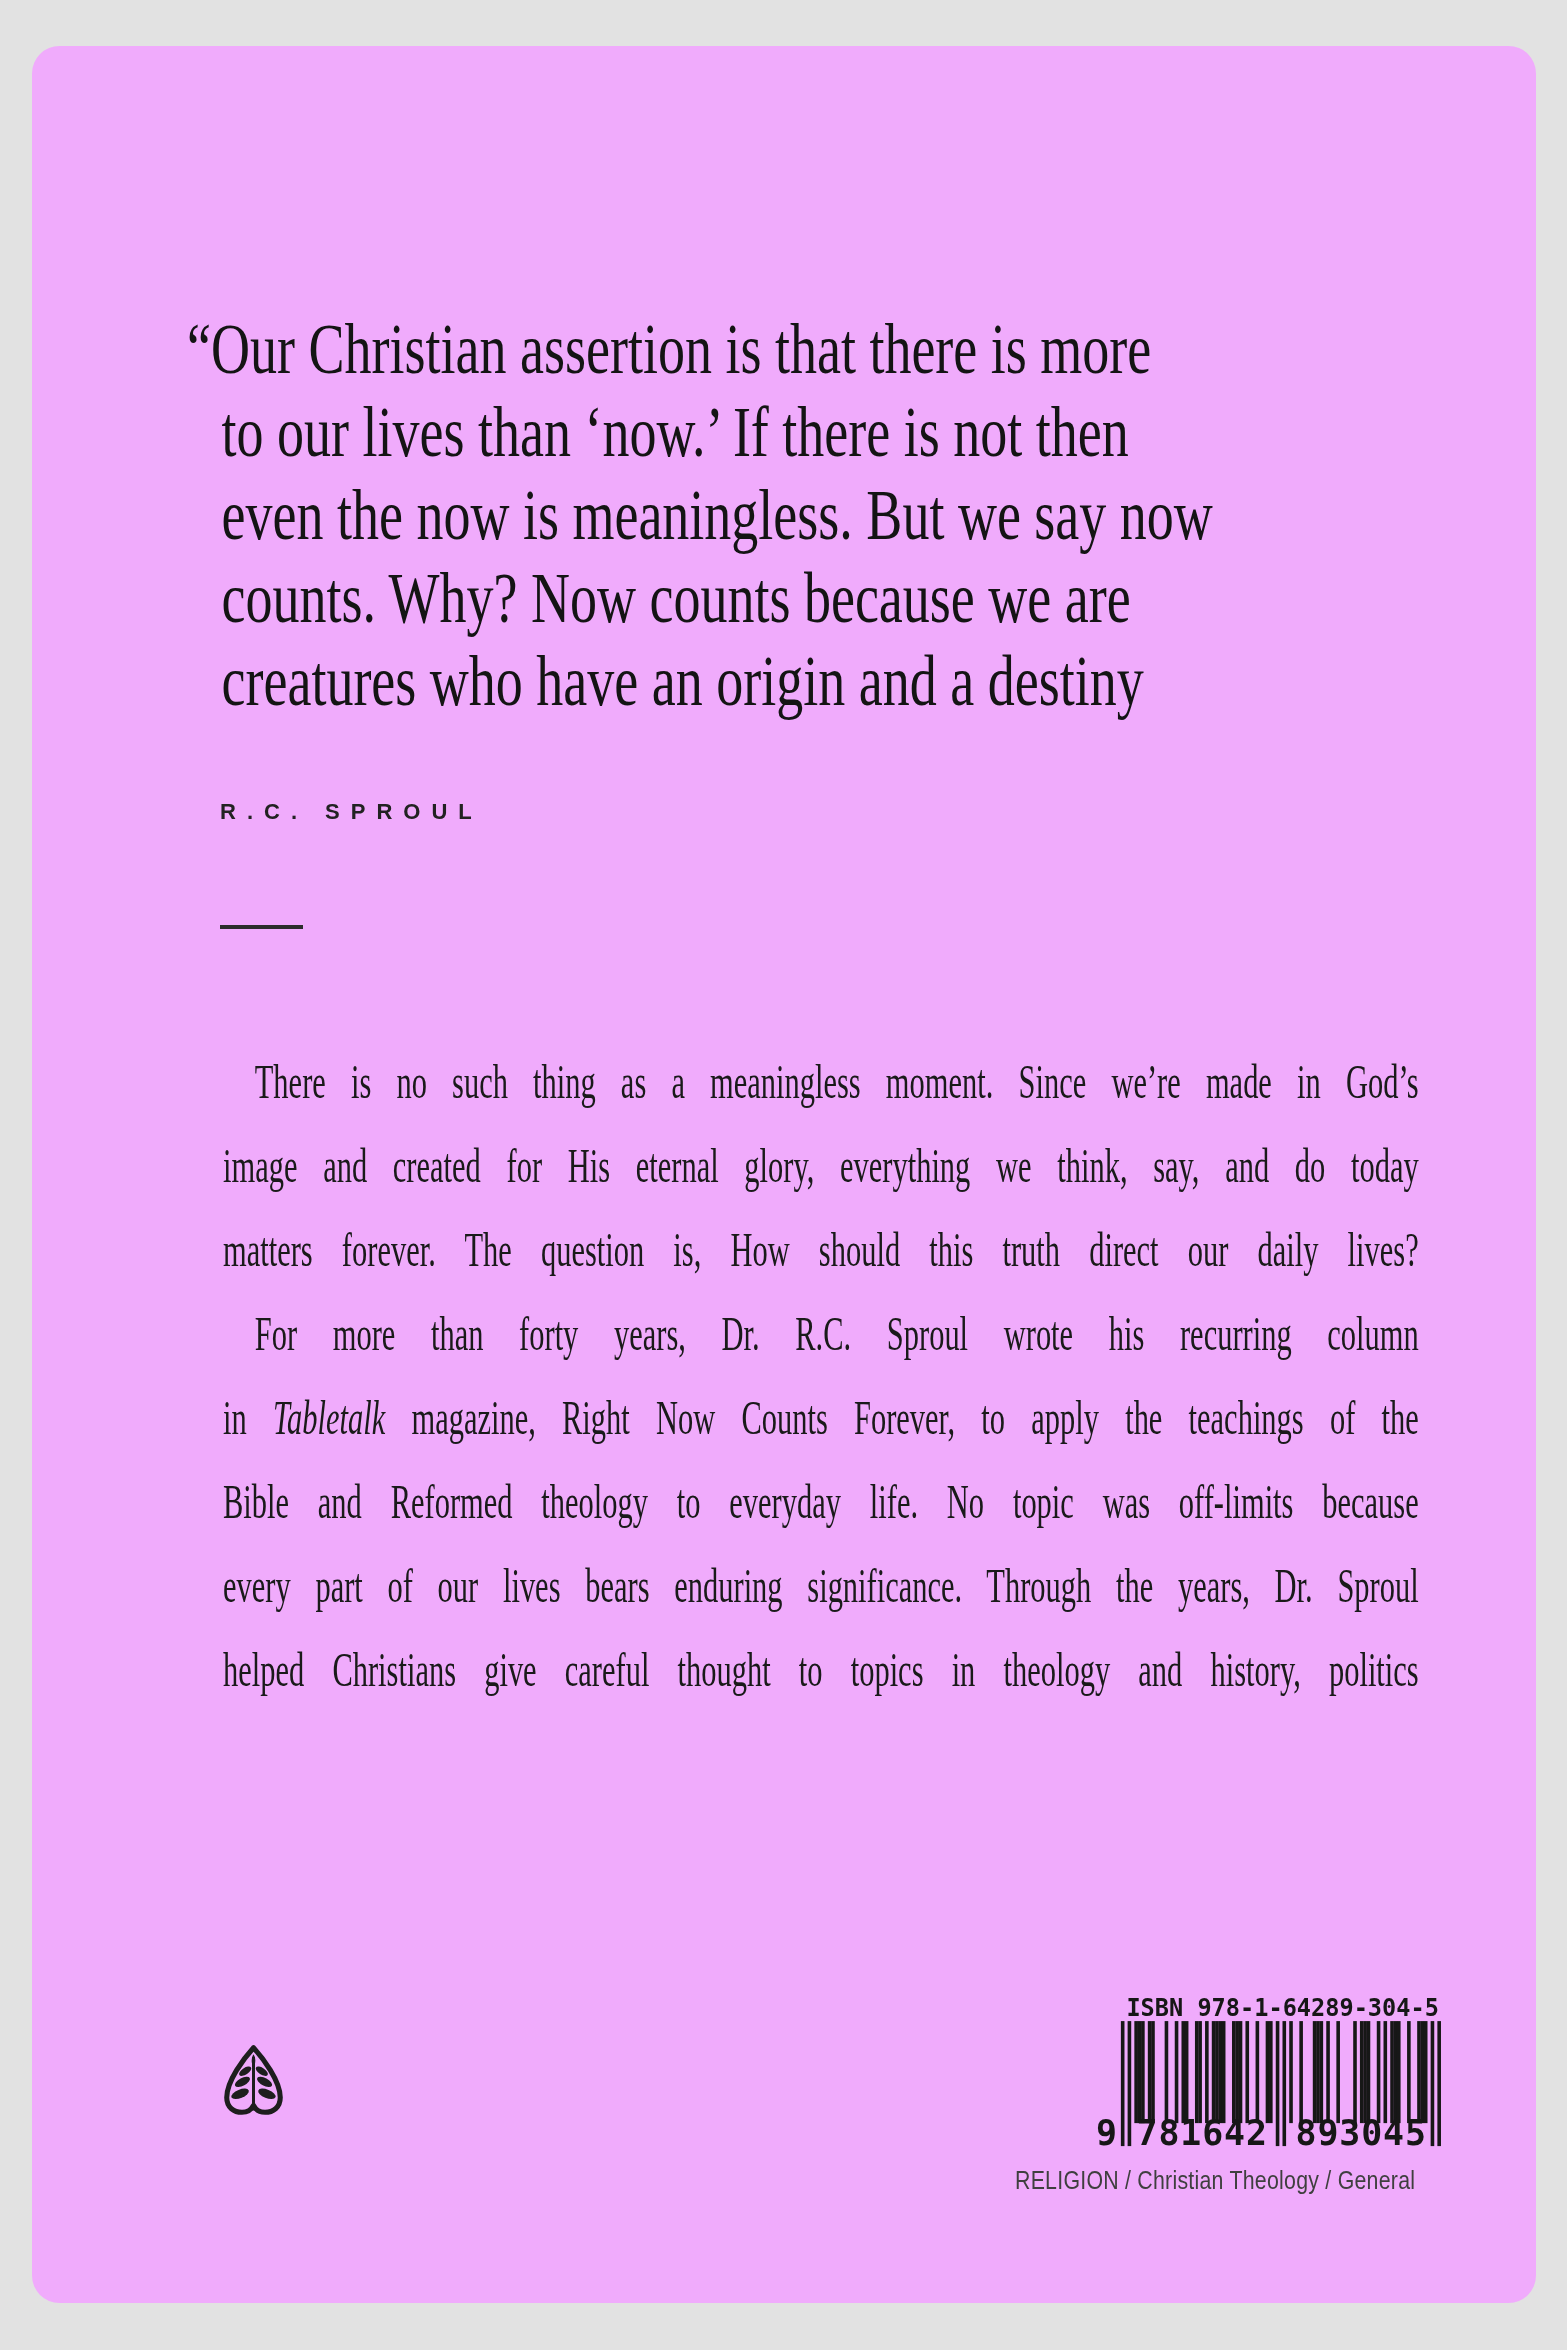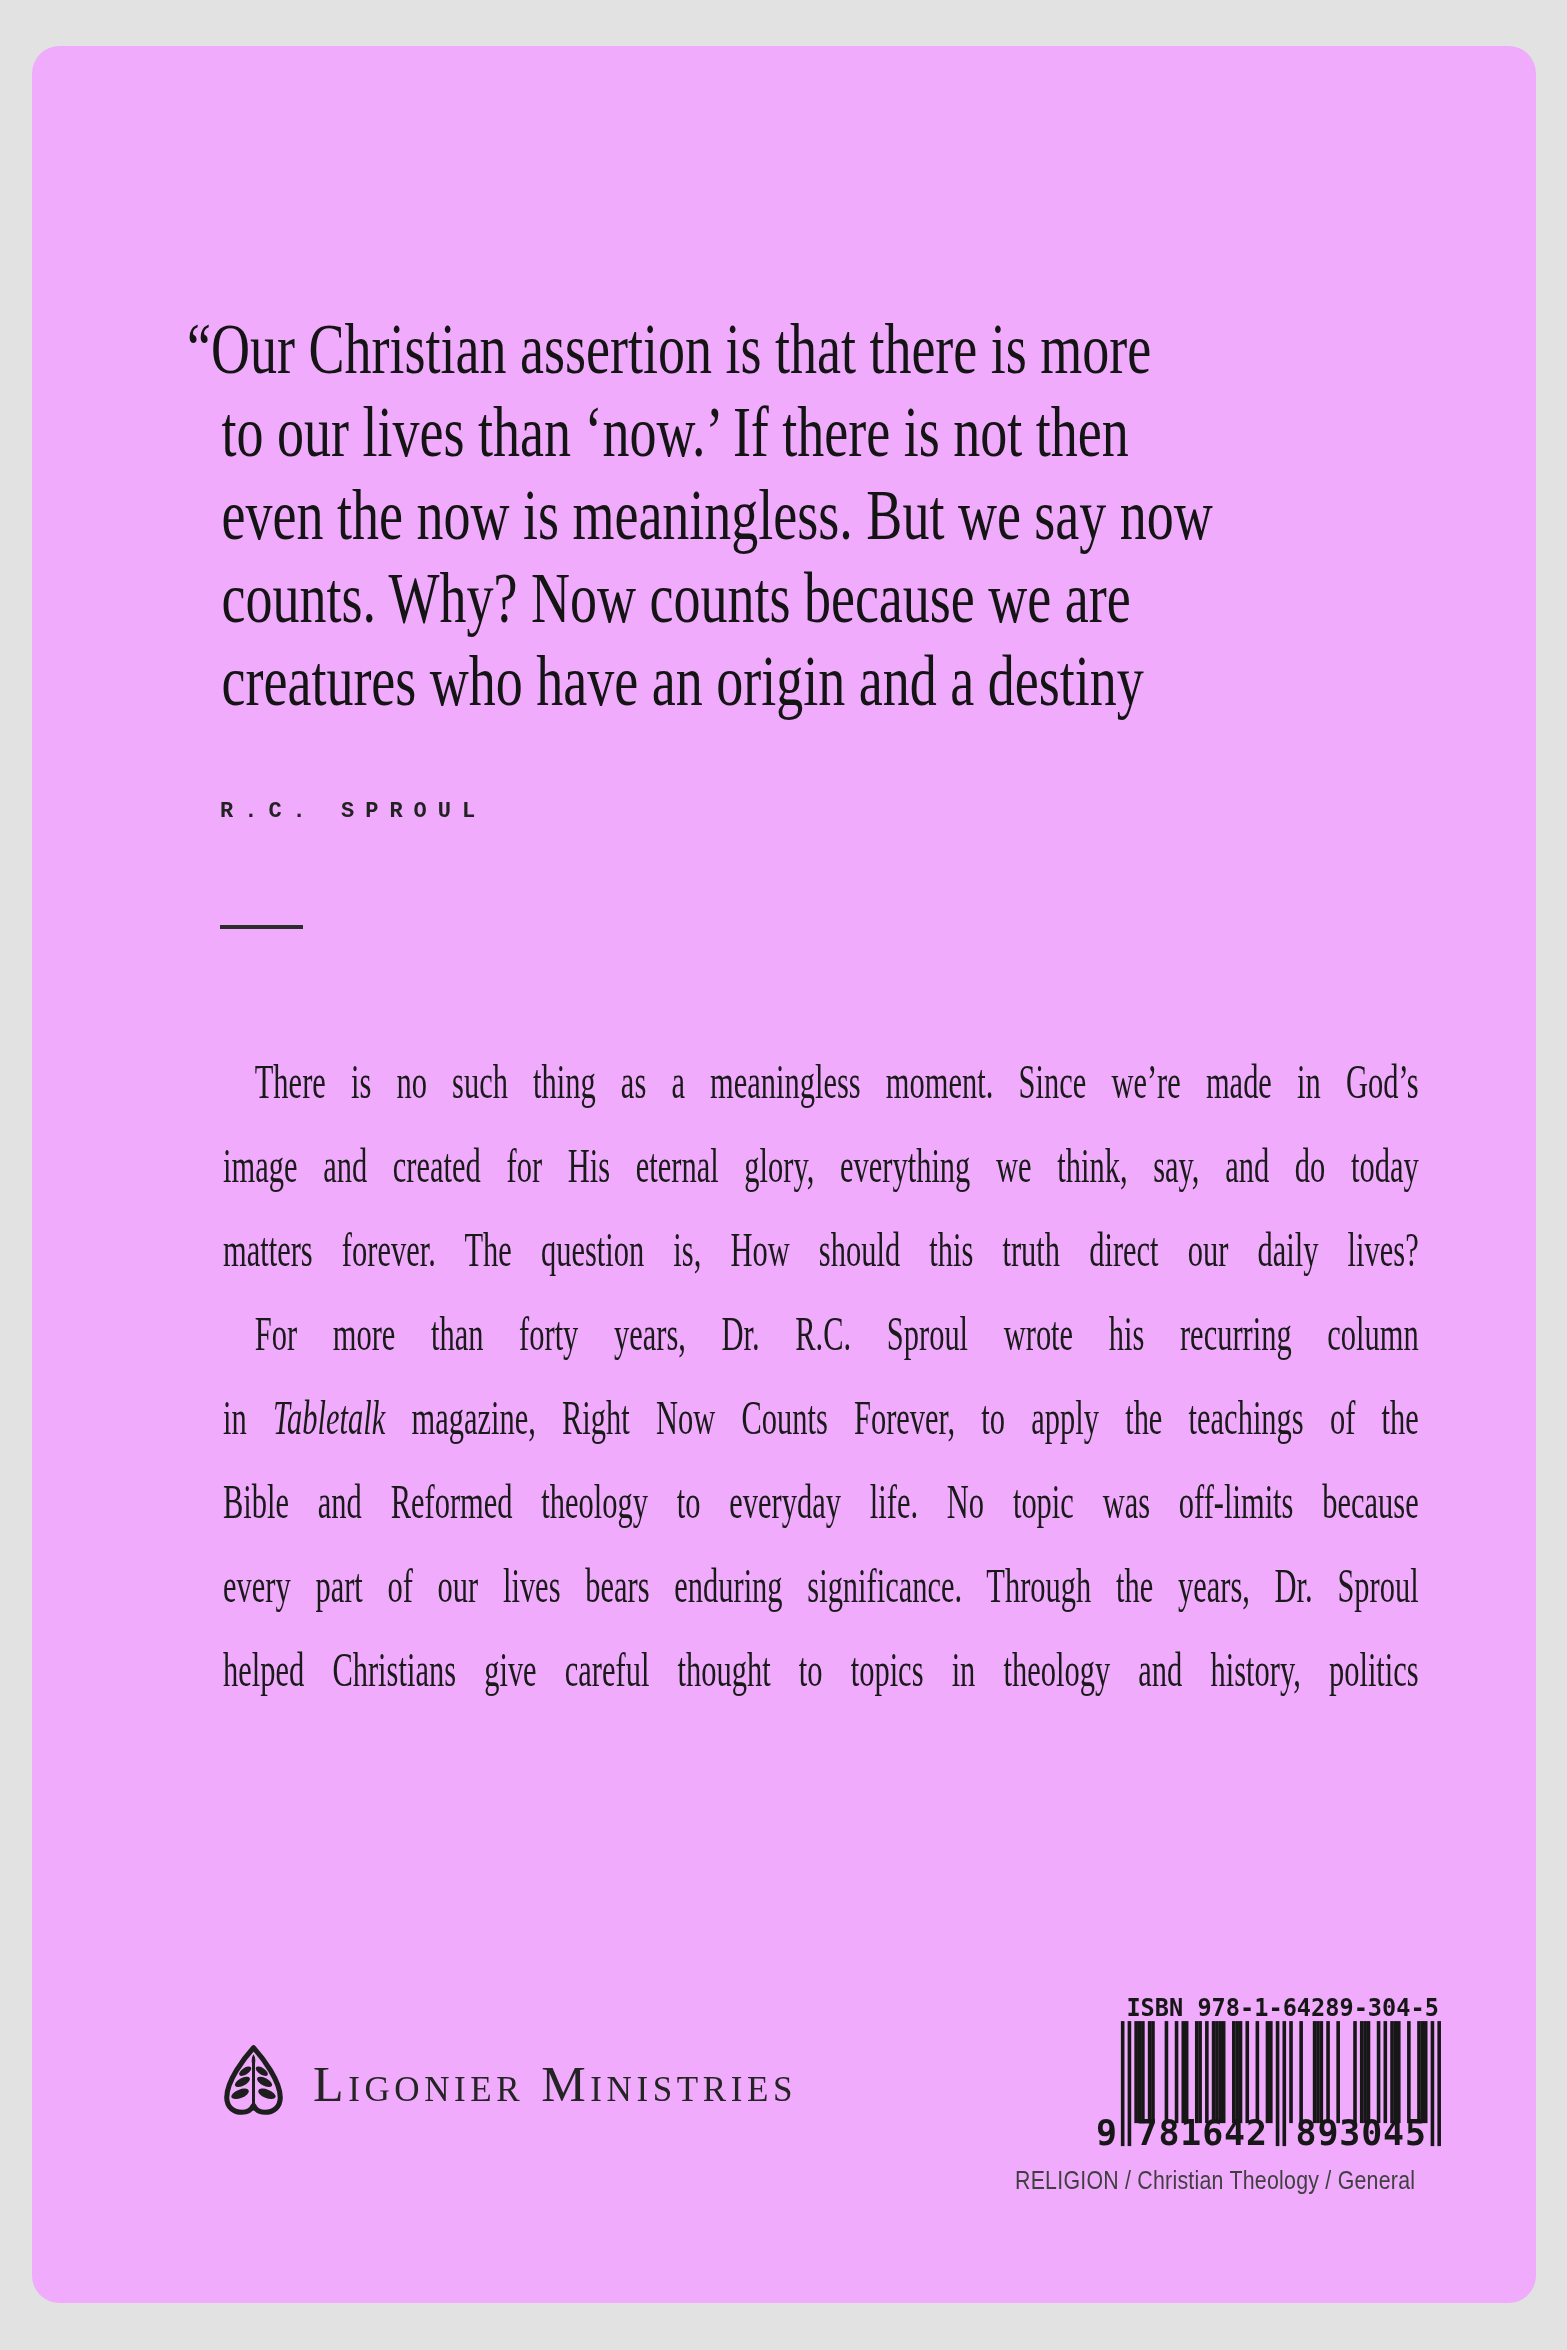--- a/index.html
+++ b/index.html
@@ -21,21 +21,21 @@
     transform:scaleX(0.75);transform-origin:0 0;
     color:#141414;
     font-size:72px;line-height:83px;
     font-weight:500;
     white-space:nowrap;
   }
   .quote-line + .quote-line{padding-left:46px;}
   
   .attribution{
     position:absolute;left:188px;top:753px;
-    font-family:Liberation Mono, monospace;
+    font-family:Liberation Sans, sans-serif;
     font-size:22px;font-weight:700;
     letter-spacing:11px;color:#222;
   }
   
   .divider{
     position:absolute;left:188px;top:879px;
     width:83px;height:3.7px;background:#2c2c2c;
   }
   
   .body-text{
@@ -117,21 +117,20 @@
     <path d="M40,14 L40,72" stroke="#1e1e1e" stroke-width="3.2" fill="none"></path>
     <path d="M40,11 C42.6,15 42.6,21 40,25 C37.4,21 37.4,15 40,11 Z" fill="#1e1e1e"></path>
     <ellipse cx="31" cy="29.5" rx="7.5" ry="3.6" transform="rotate(-33 31 29.5)" fill="#1e1e1e"></ellipse>
     <ellipse cx="49" cy="29.5" rx="7.5" ry="3.6" transform="rotate(33 49 29.5)" fill="#1e1e1e"></ellipse>
     <ellipse cx="28" cy="41" rx="9" ry="4.2" transform="rotate(-28 28 41)" fill="#1e1e1e"></ellipse>
     <ellipse cx="52" cy="41" rx="9" ry="4.2" transform="rotate(28 52 41)" fill="#1e1e1e"></ellipse>
     <ellipse cx="25.5" cy="54" rx="10" ry="4.6" transform="rotate(-22 25.5 54)" fill="#1e1e1e"></ellipse>
     <ellipse cx="54.5" cy="54" rx="10" ry="4.6" transform="rotate(22 54.5 54)" fill="#1e1e1e"></ellipse>
   </svg>
 
-  <div class="publisher-name">Ligonier Ministries</div>
 
   <div class="barcode">
     <svg viewBox="0 0 385 235" xmlns="http://www.w3.org/2000/svg">
       <text class="isbn-label" x="203" y="30" text-anchor="middle" textLength="340" lengthAdjust="spacingAndGlyphs">ISBN 978-1-64289-304-5</text>
       <g>
           <rect x="27.00" y="36" width="3.91" height="136"></rect>
           <rect x="34.33" y="36" width="3.91" height="136"></rect>
           <rect x="41.65" y="36" width="3.91" height="111"></rect>
           <rect x="45.32" y="36" width="3.91" height="111"></rect>
           <rect x="48.98" y="36" width="3.91" height="111"></rect>

